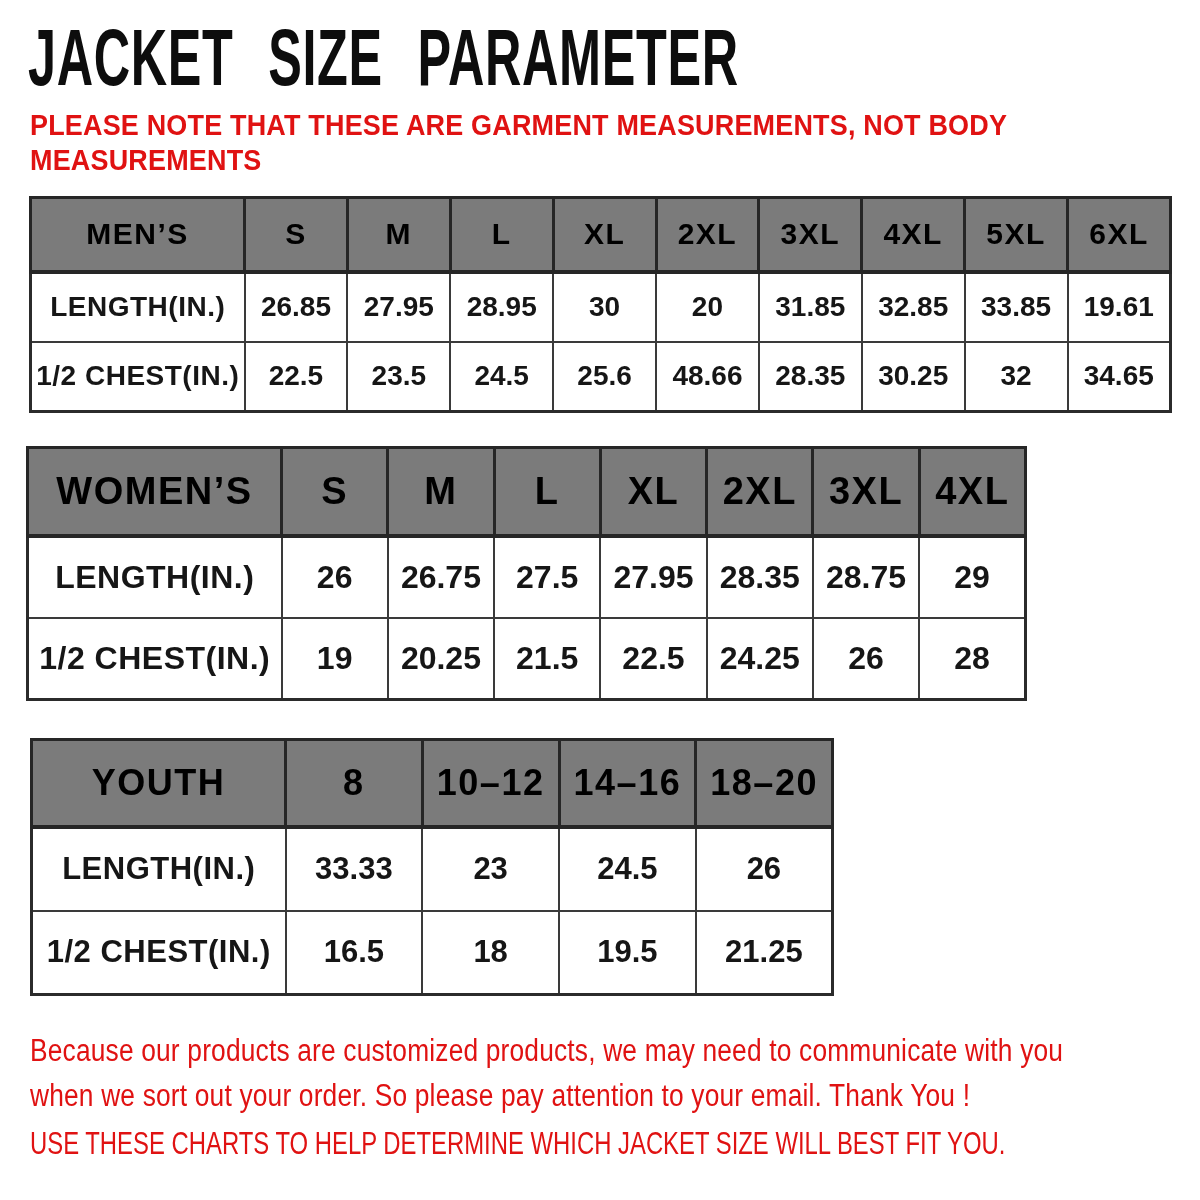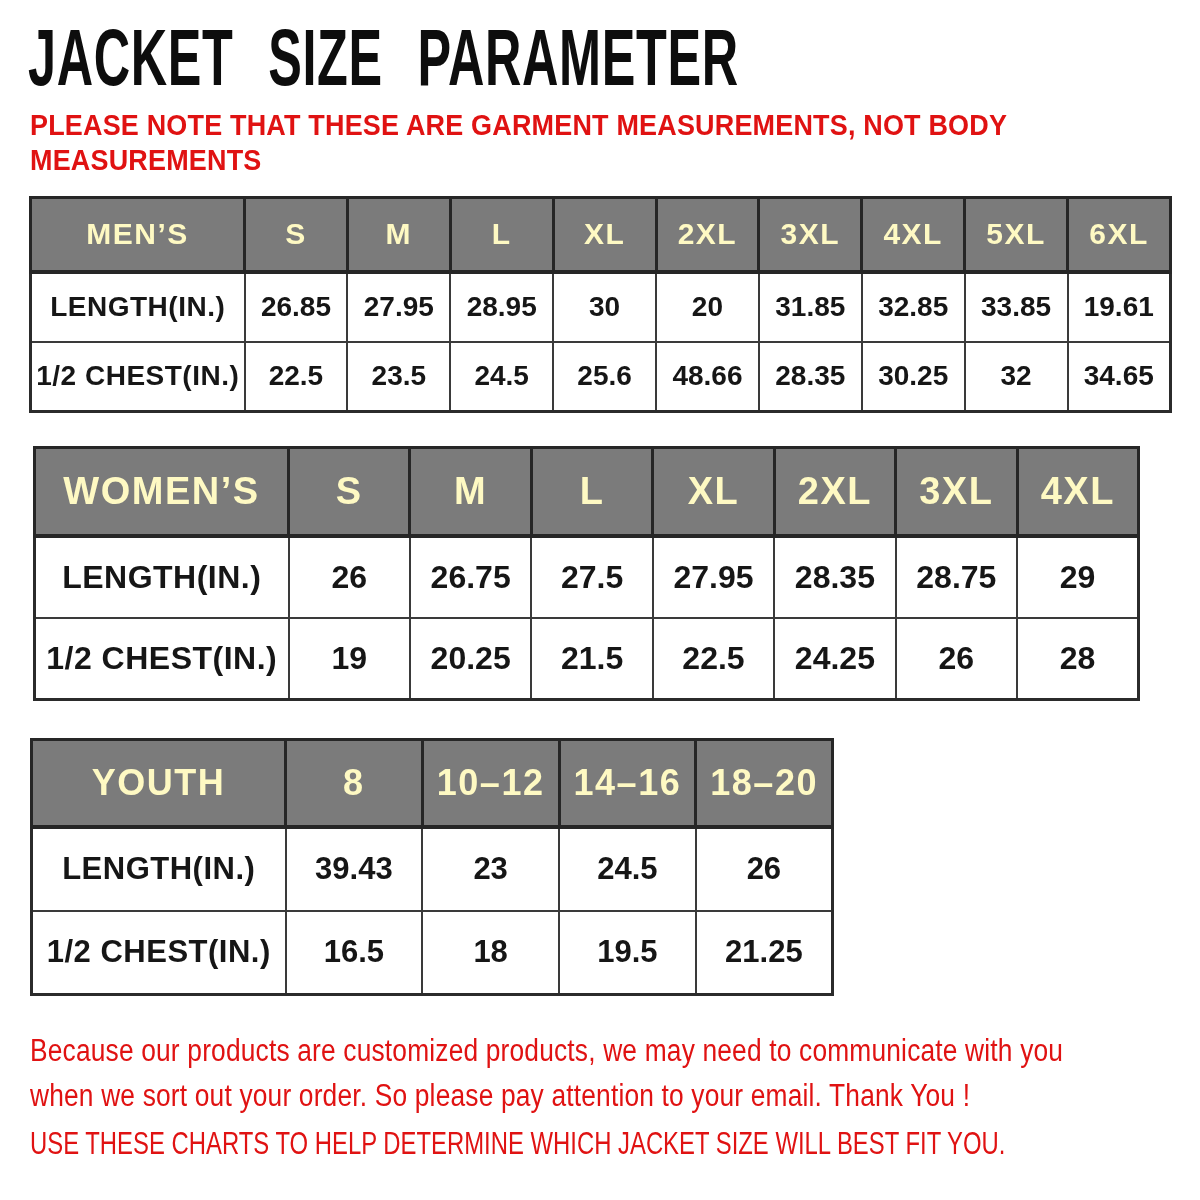--- a/index.html
+++ b/index.html
@@ -53,39 +53,39 @@
     border: 2px solid #3a3a3a;
     text-align: center;
     vertical-align: middle;
     padding: 0;
     color: #161616;
     overflow: hidden;
   }
   .size-table { border: 3px solid #2b2b2b; }
   .size-table thead th {
     background: #7b7b7b;
-    color: #fef9c3;
+    color: #000000;
     font-weight: bold;
     border: 3px solid #262626;
     border-bottom-width: 4px;
     letter-spacing: 1.5px;
   }
   .row-label { font-weight: bold; letter-spacing: 0.5px; }
   .val { font-weight: bold; margin-left: 45px; }
 
   
   .men { left: 29px; top: 196px; width: 1143px; }
   .men thead tr { height: 74px; }
   .men tbody tr { height: 70px; }
   .men col.label-col { width: 214px; }
   .men thead th { font-size: 30px; }
   .men td { font-size: 28px; }
 
   
-  .women { left: 33px; top: 446px; width: 1107px; }
+  .women { left: 26px; top: 446px; width: 1001px; }
   .women thead tr { height: 88px; }
   .women tbody tr { height: 82px; }
   .women col.label-col { width: 254px; }
   .women thead th { font-size: 38px; }
   .women td { font-size: 32px; }
 
   
   .youth { left: 30px; top: 738px; width: 804px; }
   .youth thead tr { height: 87px; }
   .youth tbody tr { height: 84px; }
@@ -245,21 +245,21 @@
         <th>YOUTH</th>
         <th>8</th>
         <th>10–12</th>
         <th>14–16</th>
         <th>18–20</th>
       </tr>
     </thead>
     <tbody>
       <tr>
         <td class="row-label">LENGTH(IN.)</td>
-        <td class="val">39.43</td>
+        <td class="val">33.33</td>
         <td class="val">23</td>
         <td class="val">24.5</td>
         <td class="val">26</td>
       </tr>
       <tr>
         <td class="row-label">1/2 CHEST(IN.)</td>
         <td class="val">16.5</td>
         <td class="val">18</td>
         <td class="val">19.5</td>
         <td class="val">21.25</td>

